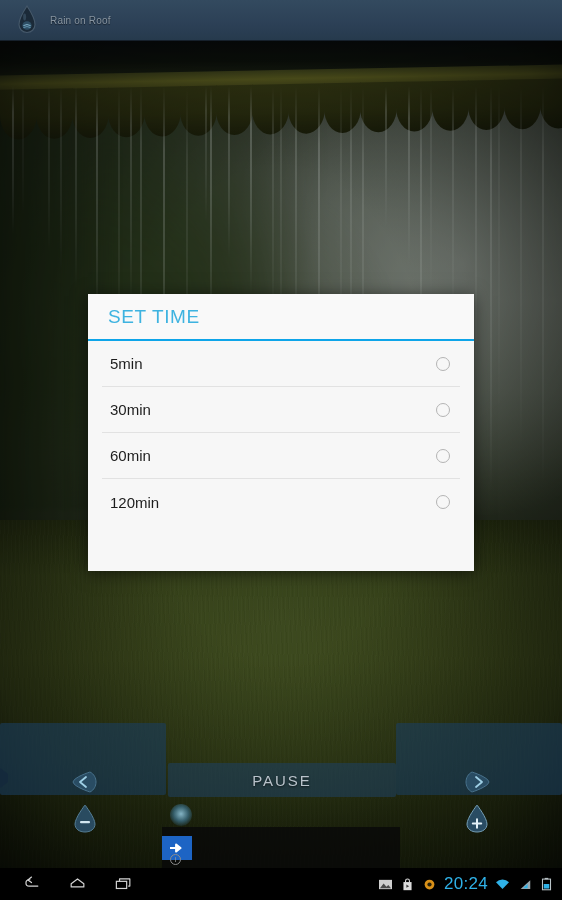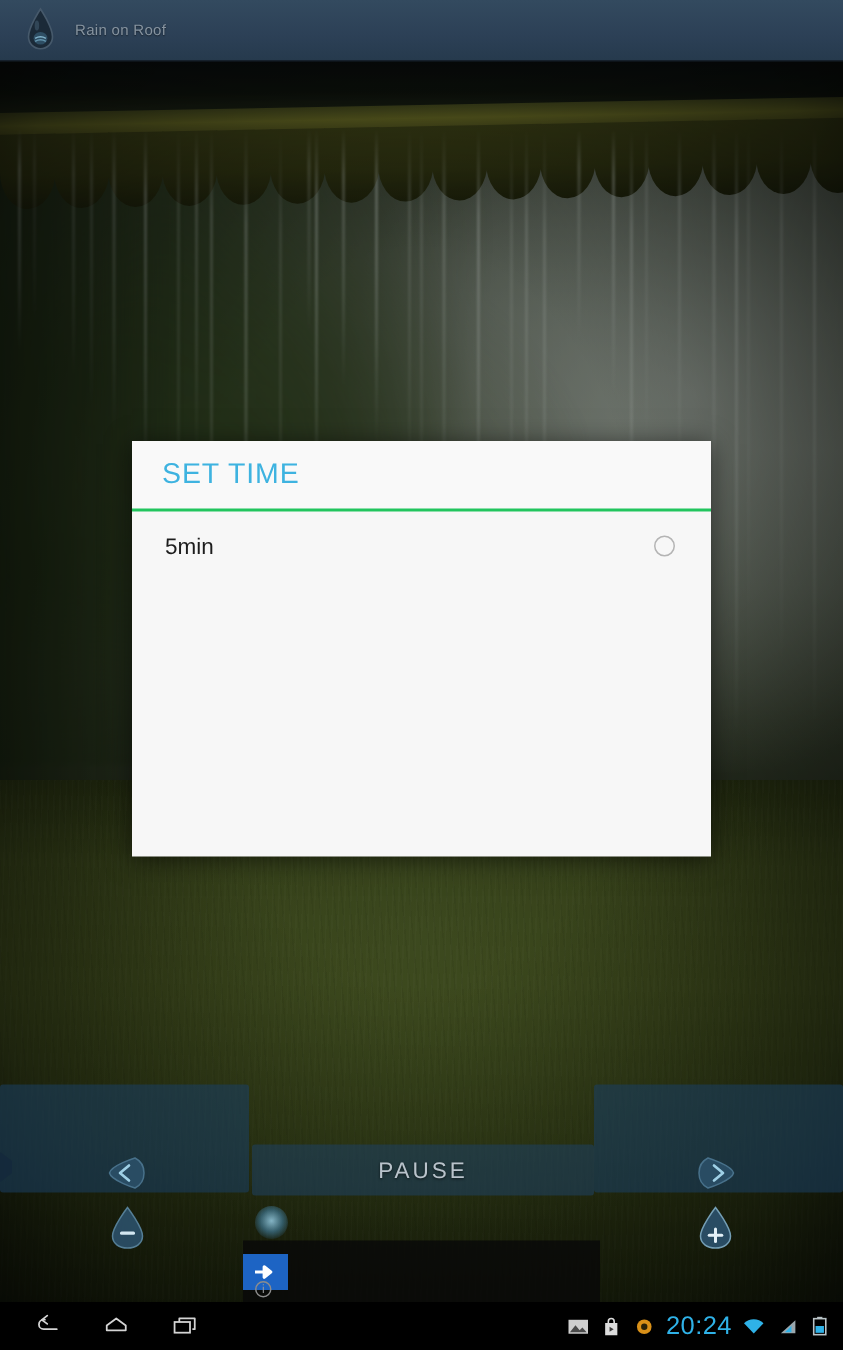--- a/index.html
+++ b/index.html
@@ -147,21 +147,21 @@
   
   #dialog {
     position:absolute; left:88px; top:294px; width:386px; height:277px;
     background:#f7f7f7;
     box-shadow:0 2px 16px rgba(0,0,0,.55);
     z-index:60;
   }
   #dialog-header {
     height:47px; padding:0 20px;
     display:flex; align-items:center;
-    border-bottom:2px solid #22c55e;
+    border-bottom:2px solid #0ea5e9;
     background:#f9f9f9;
   }
   #dialog-title {
     color:#3eb3e0; font-size:19px; letter-spacing:.6px;
   }
   .opt-row {
     height:46px; margin:0 14px;
     display:flex; align-items:center; justify-content:space-between;
     border-bottom:1px solid #e2e2e2;
   }
@@ -328,20 +328,32 @@
 
   <div id="dialog">
     <div id="dialog-header">
       <div id="dialog-title">SET TIME</div>
     </div>
     <div id="dialog-list">
         <div class="opt-row">
           <div class="opt-label">5min</div>
           <div class="radio"></div>
         </div>
+        <div class="opt-row">
+          <div class="opt-label">30min</div>
+          <div class="radio"></div>
+        </div>
+        <div class="opt-row">
+          <div class="opt-label">60min</div>
+          <div class="radio"></div>
+        </div>
+        <div class="opt-row">
+          <div class="opt-label">120min</div>
+          <div class="radio"></div>
+        </div>
       </div>
   </div>
 
   <div id="ad">
     <div id="ad-info">i</div>
     <div id="ad-cta">
       <svg viewBox="0 0 20 16" width="18" height="14">
         <path d="M2 8 L13 8 M9 4 L14 8 L9 12 Z" stroke="#ffffff" stroke-width="2.4" fill="#ffffff" stroke-linejoin="round"></path>
       </svg>
     </div>

